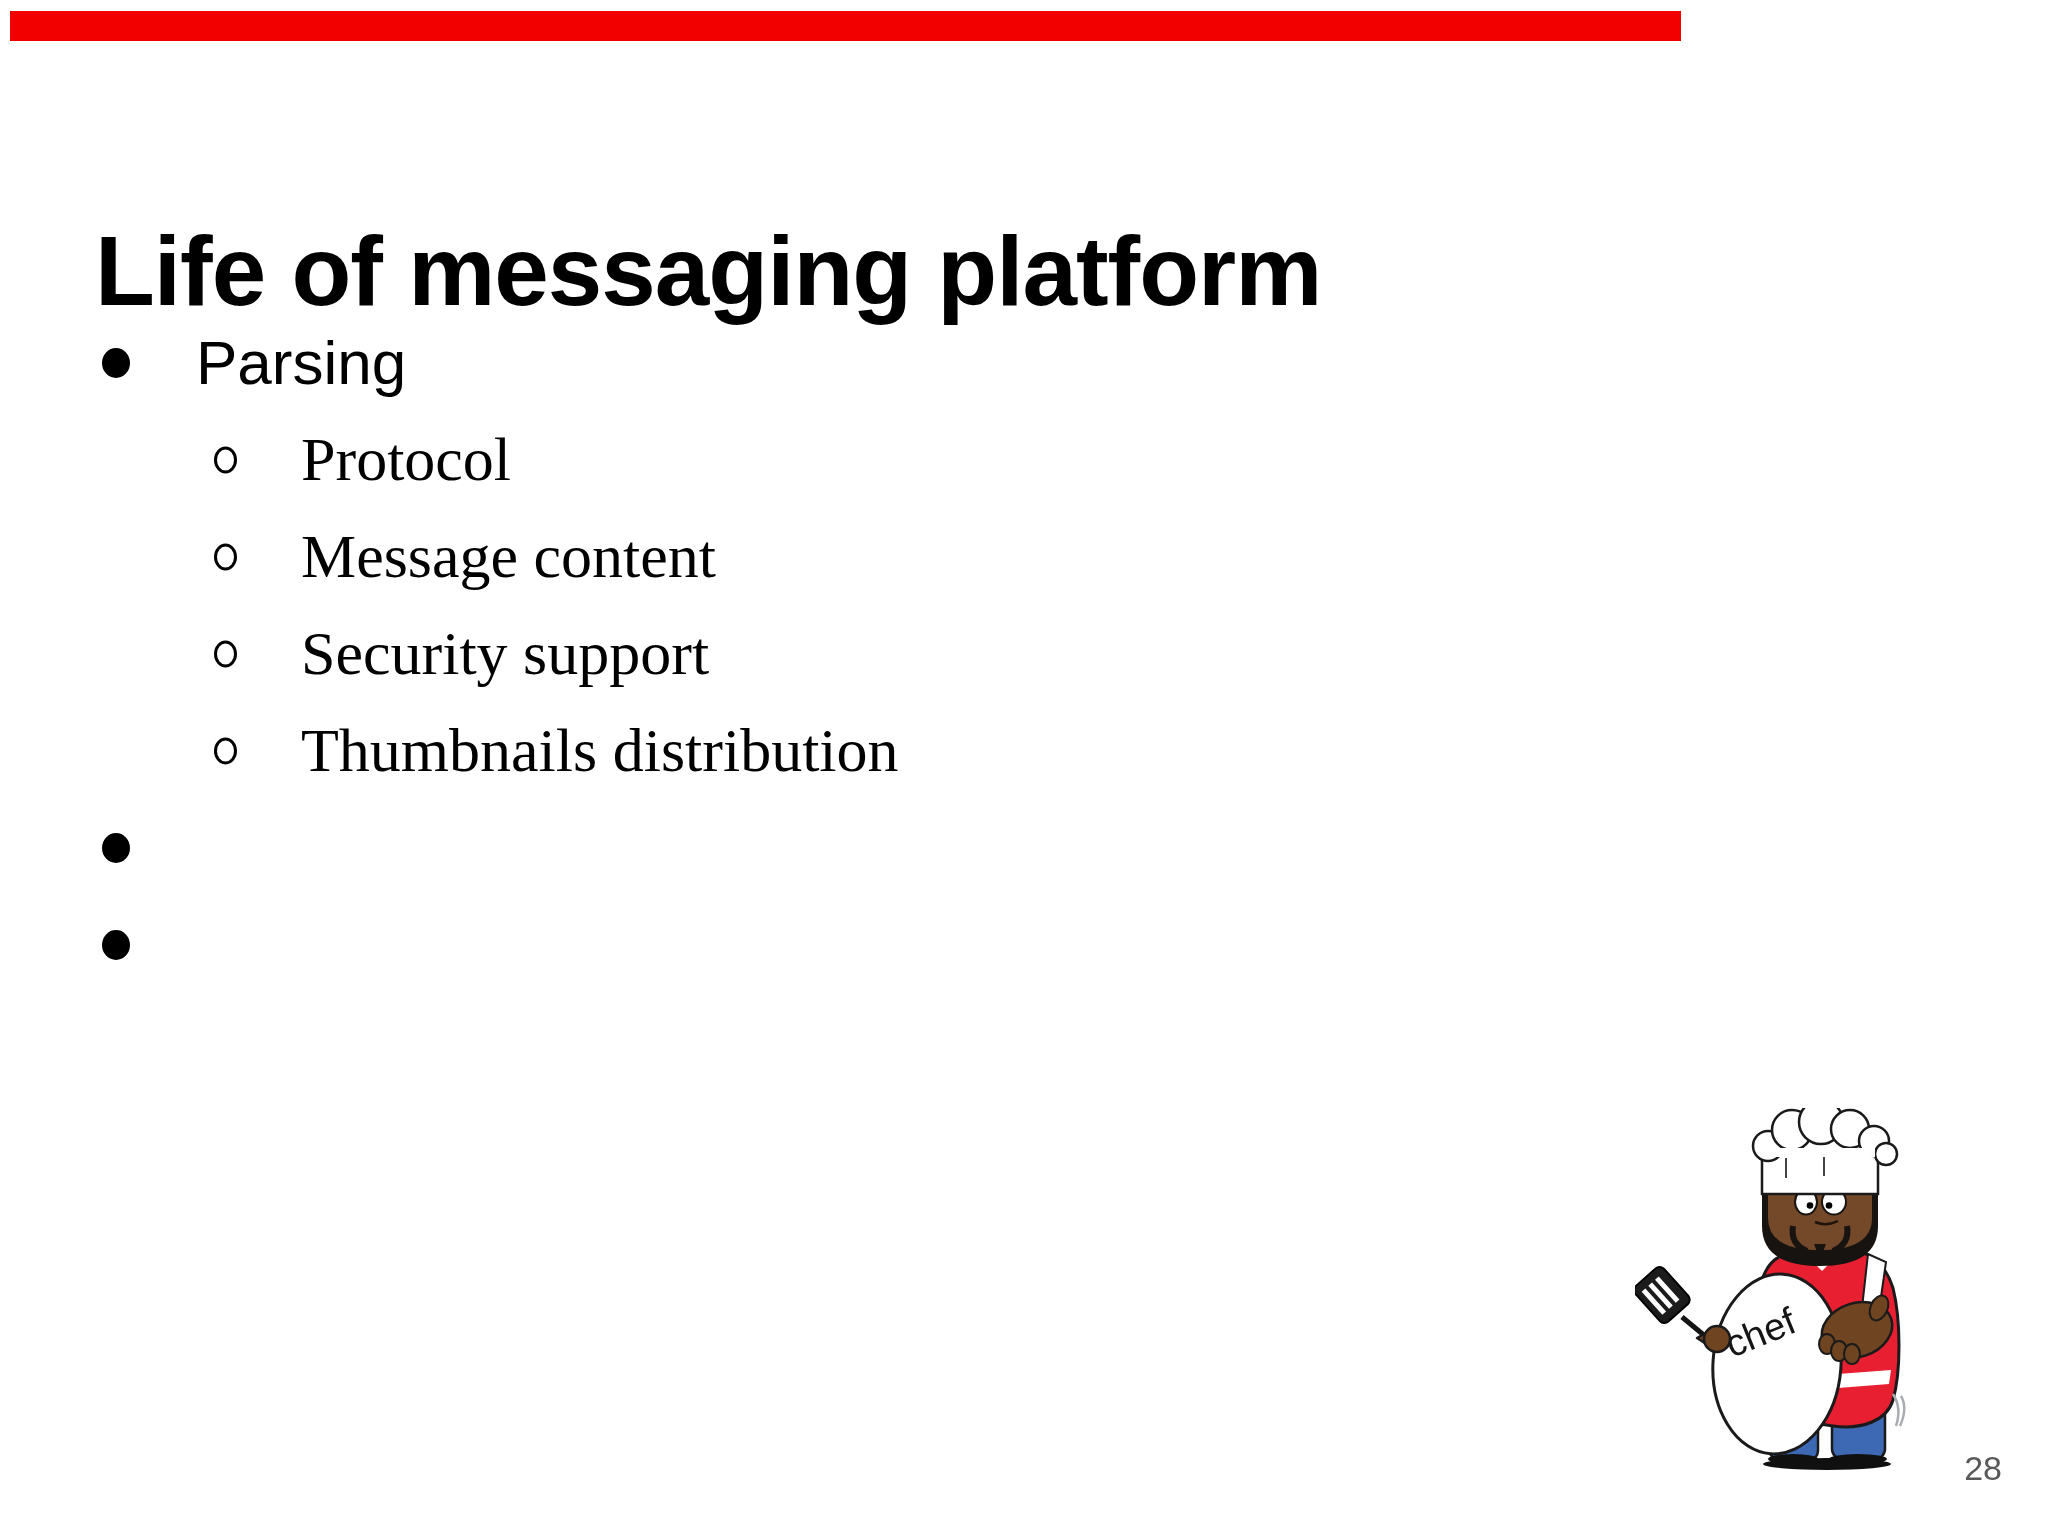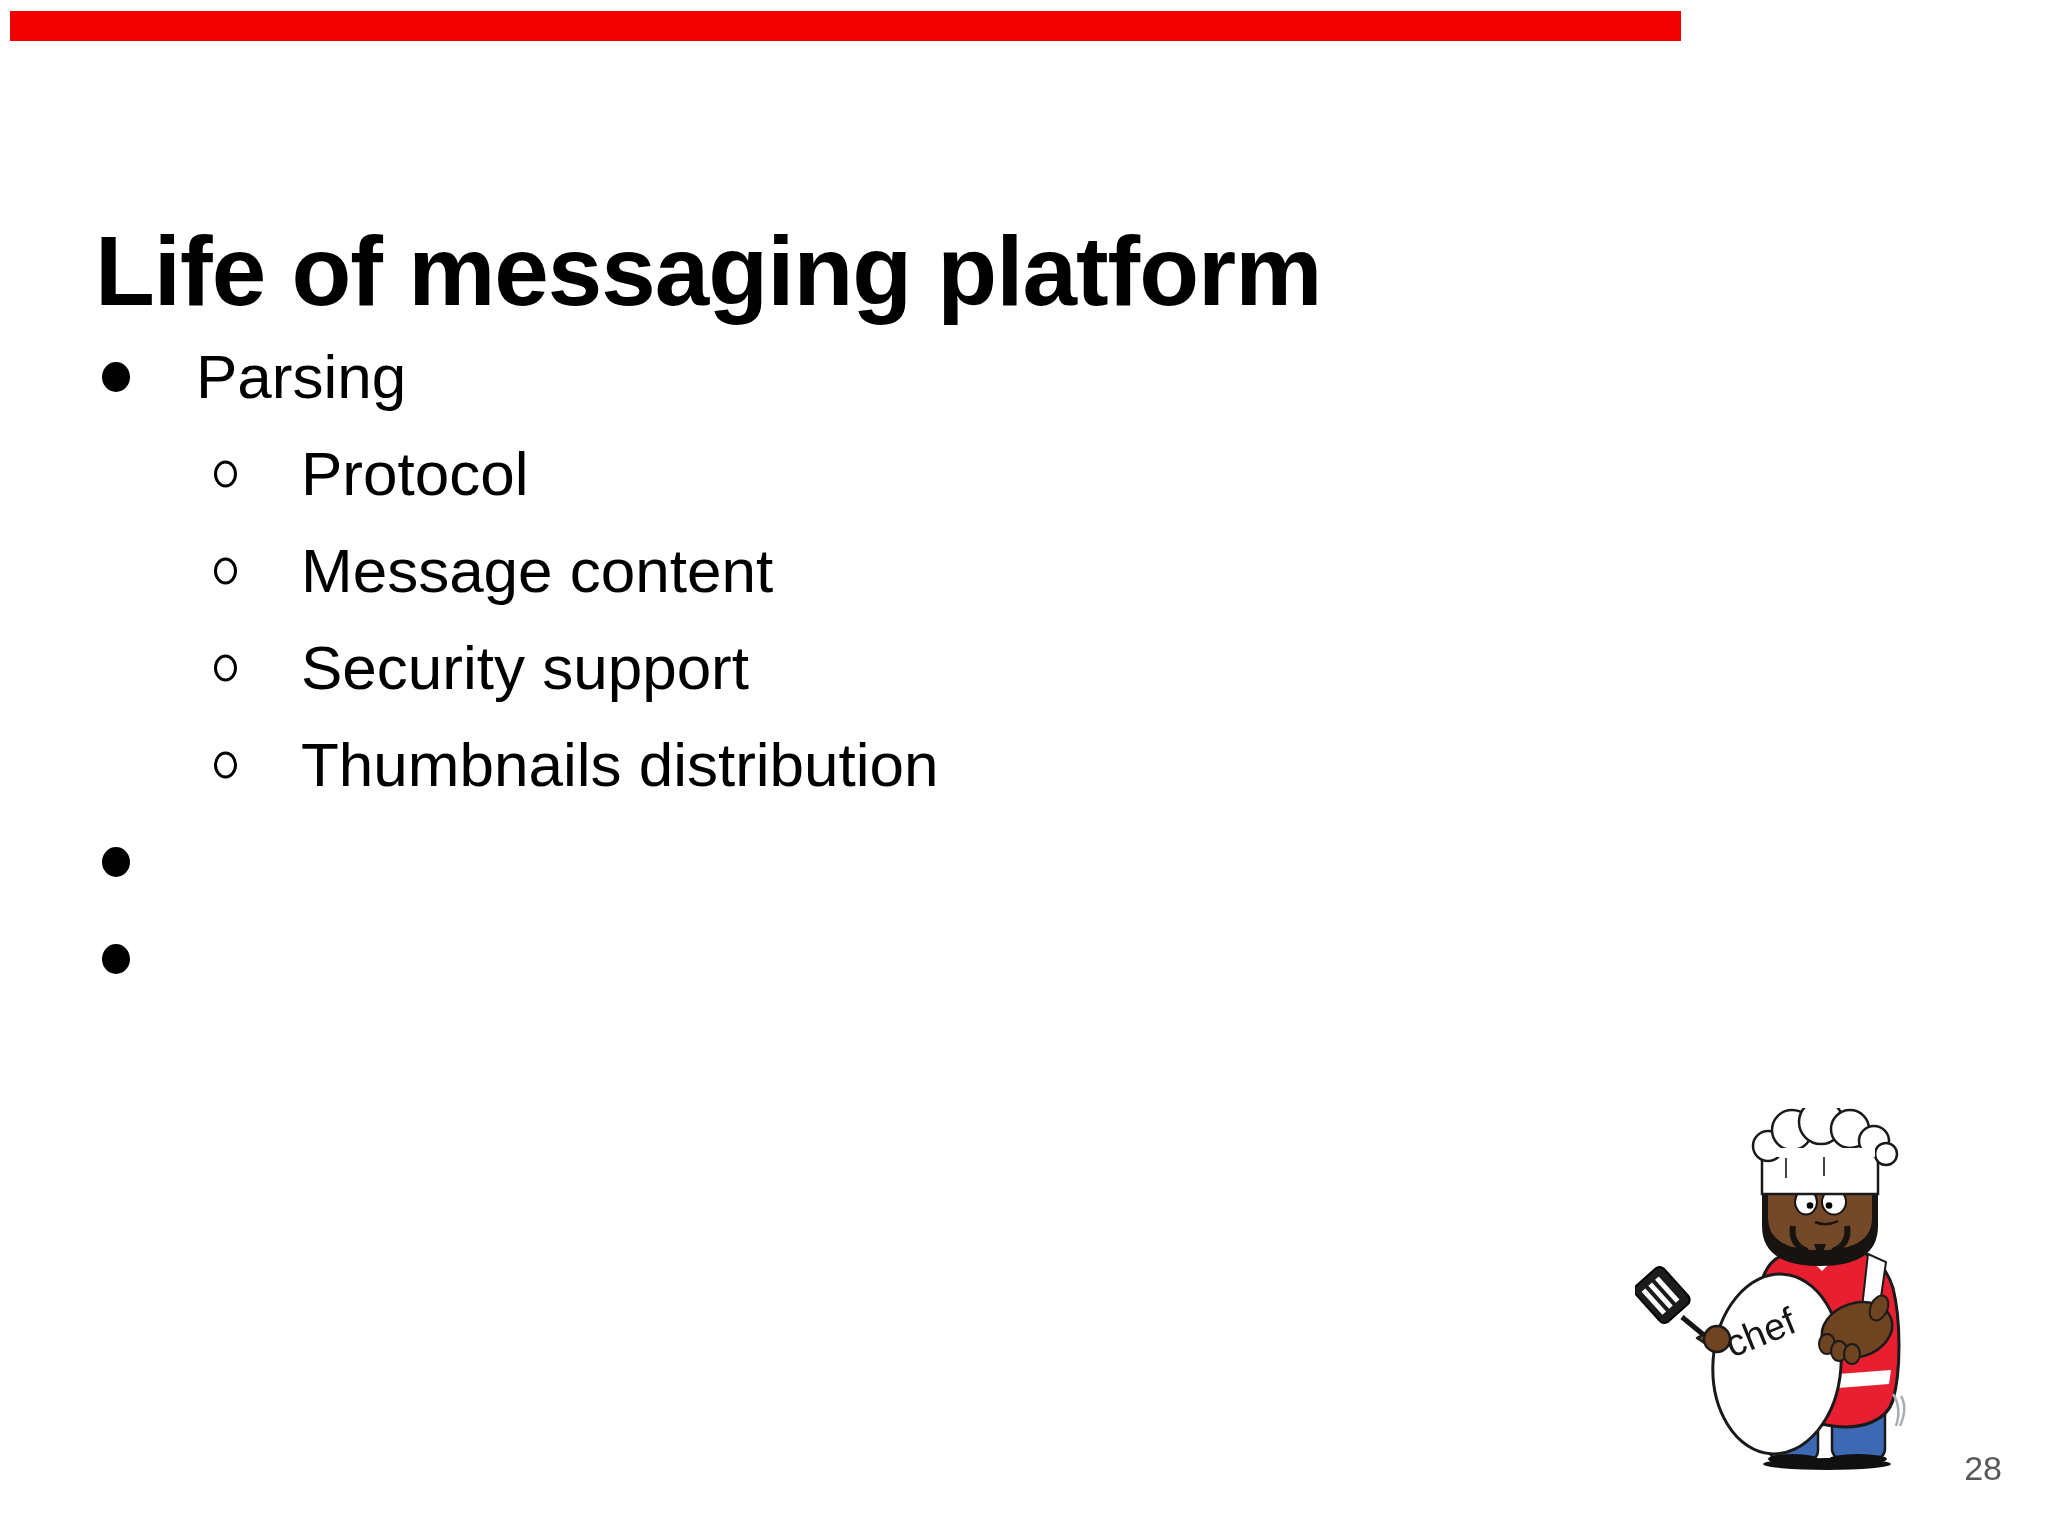--- a/index.html
+++ b/index.html
@@ -24,33 +24,33 @@
     font-size:98px;
     font-weight:700;
     line-height:1;
     letter-spacing:-1px;
     white-space:nowrap;
   }
   ul.bullets{
     list-style:none;
     margin:0;padding:0;
     position:absolute;
-    top:328px;left:0;
+    top:314px;left:0;
     width:1700px;
   }
   ul.bullets li{
     position:relative;
     height:97px;
     display:flex;
     align-items:center;
     font-size:62px;
     white-space:nowrap;
   }
   li.lvl1 .txt{padding-left:196px;}
-  li.lvl2 .txt{padding-left:301px;}
+  li.lvl2 .txt{padding-left:301px;font-family:Liberation Serif, serif;}
   .marker{
     position:absolute;
     top:50%;
     transform:translateY(-50%);
     box-sizing:border-box;
   }
   li.lvl1 .marker{
     left:102px;
     width:28px;height:30px;
     background:#000;

